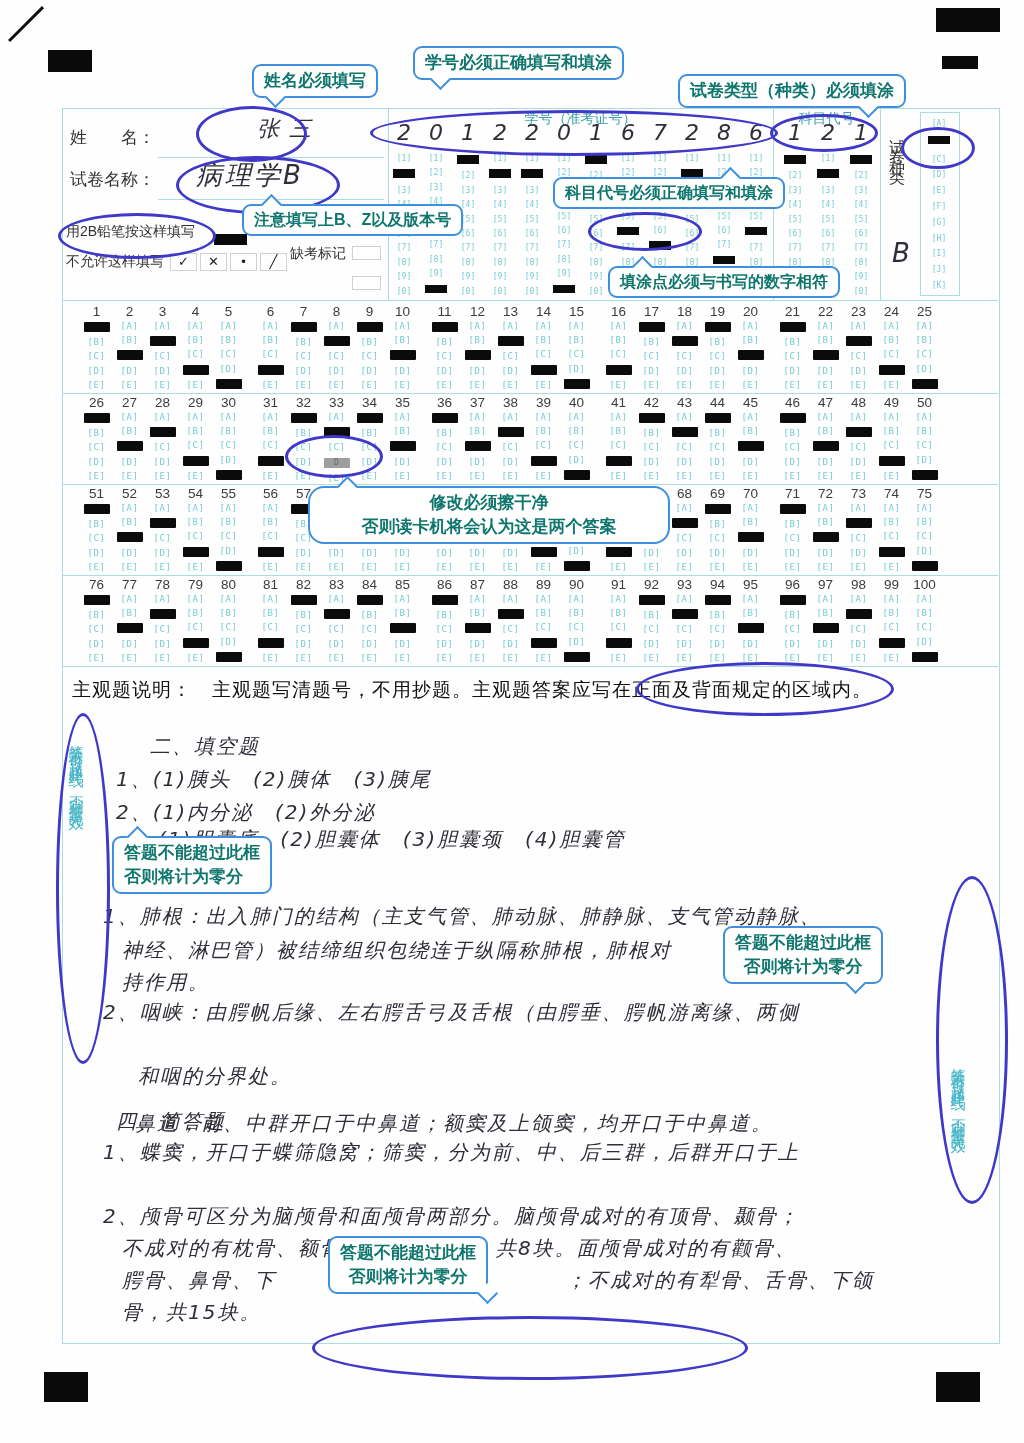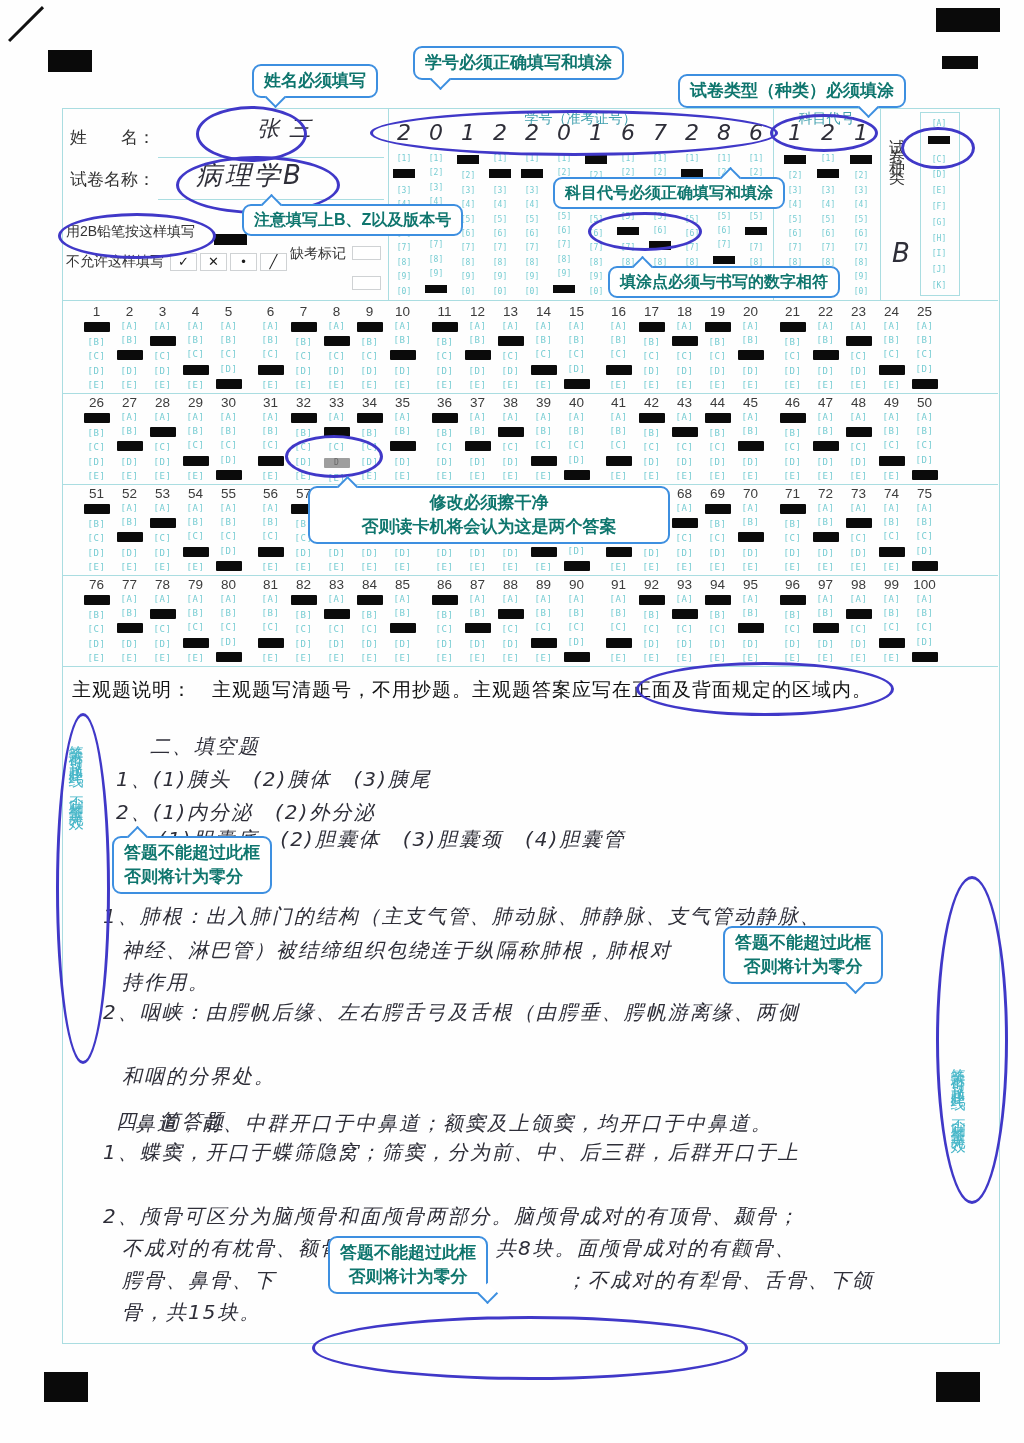--- a/index.html
+++ b/index.html
@@ -2491,21 +2491,21 @@
   <div class="abs" style="left:72px;top:677px;font-size:19px;letter-spacing:1px;color:#111;z-index:5;white-space:nowrap;">主观题说明：　主观题写清题号，不用抄题。主观题答案应写在正面及背面规定的区域内。</div>
 
   <div class="hw hwl" style="left:150px;top:733px;">二、填空题</div>
   <div class="hw hwl" style="left:116px;top:766px;">1、(1)胰头　(2)胰体　(3)胰尾</div>
   <div class="hw hwl" style="left:116px;top:799px;">2、(1)内分泌　(2)外分泌</div>
   <div class="hw hwl" style="left:158px;top:826px;">(1)胆囊底　(2)胆囊体　(3)胆囊颈　(4)胆囊管</div>
   <div class="hw hwl" style="left:103px;top:903px;">1、肺根：出入肺门的结构（主支气管、肺动脉、肺静脉、支气管动静脉、</div>
   <div class="hw hwl" style="left:122px;top:937px;">神经、淋巴管）被结缔组织包绕连于纵隔称肺根，肺根对</div>
   <div class="hw hwl" style="left:122px;top:969px;">持作用。</div>
   <div class="hw hwl" style="left:103px;top:999px;">2、咽峡：由腭帆后缘、左右腭舌弓及舌根（由腭垂、腭帆游离缘、两侧</div>
-  <div class="hw hwl" style="left:122px;top:1063px;font-family:Liberation Serif, serif;">和咽的分界处。</div>
+  <div class="hw hwl" style="left:138px;top:1063px;font-family:Liberation Serif, serif;">和咽的分界处。</div>
   <div class="hw hwl" style="left:116px;top:1108px;">四、简答题</div>
   <div class="hw hwl" style="left:103px;top:1139px;">1、蝶窦，开口于蝶筛隐窝；筛窦，分为前、中、后三群，后群开口于上</div>
   <div class="hw hwl" style="left:122px;top:1110px;margin-left:13px;">鼻道，前、中群开口于中鼻道；额窦及上颌窦，均开口于中鼻道。</div>
   <div class="hw hwl" style="left:103px;top:1203px;">2、颅骨可区分为脑颅骨和面颅骨两部分。脑颅骨成对的有顶骨、颞骨；</div>
   <div class="hw hwl" style="left:122px;top:1235px;">不成对的有枕骨、额骨、蝶骨、筛骨，共8块。面颅骨成对的有颧骨、</div>
   <div class="hw hwl" style="left:122px;top:1267px;">腭骨、鼻骨、下</div>
   <div class="hw hwl" style="left:566px;top:1267px;text-align:right;">；不成对的有犁骨、舌骨、下颌</div>
   <div class="hw hwl" style="left:122px;top:1299px;">骨，共15块。</div>
 
   <div class="vnote" style="left:66px;top:733px;height:310px;">答题不可超越此线，否则答题无效</div>
@@ -2541,21 +2541,21 @@
     <div class="tail up" style="left:20px;"></div>
   </div>
   <div class="callout" style="left:553px;top:177px;font-size:16px;">
     <span>科目代号必须正确填写和填涂</span>
     <div class="tail up" style="right:45px;"></div>
   </div>
   <div class="callout" style="left:608px;top:266px;font-size:16px;">
     <span>填涂点必须与书写的数字相符</span>
     <div class="tail up" style="left:25px;"></div>
   </div>
-  <div class="callout" style="left:308px;top:486px;width:338px;">
+  <div class="callout" style="left:308px;top:486px;width:338px;border-radius:16px;">
     <div>修改必须擦干净</div>
     <div>否则读卡机将会认为这是两个答案</div>
     <div class="tail up" style="left:30px;"></div>
   </div>
   <div class="callout" style="left:112px;top:836px;text-align:left;">
     <div>答题不能超过此框</div>
     <div>否则将计为零分</div>
     <div class="tail up" style="left:16px;"></div>
   </div>
   <div class="callout" style="left:723px;top:926px;">

